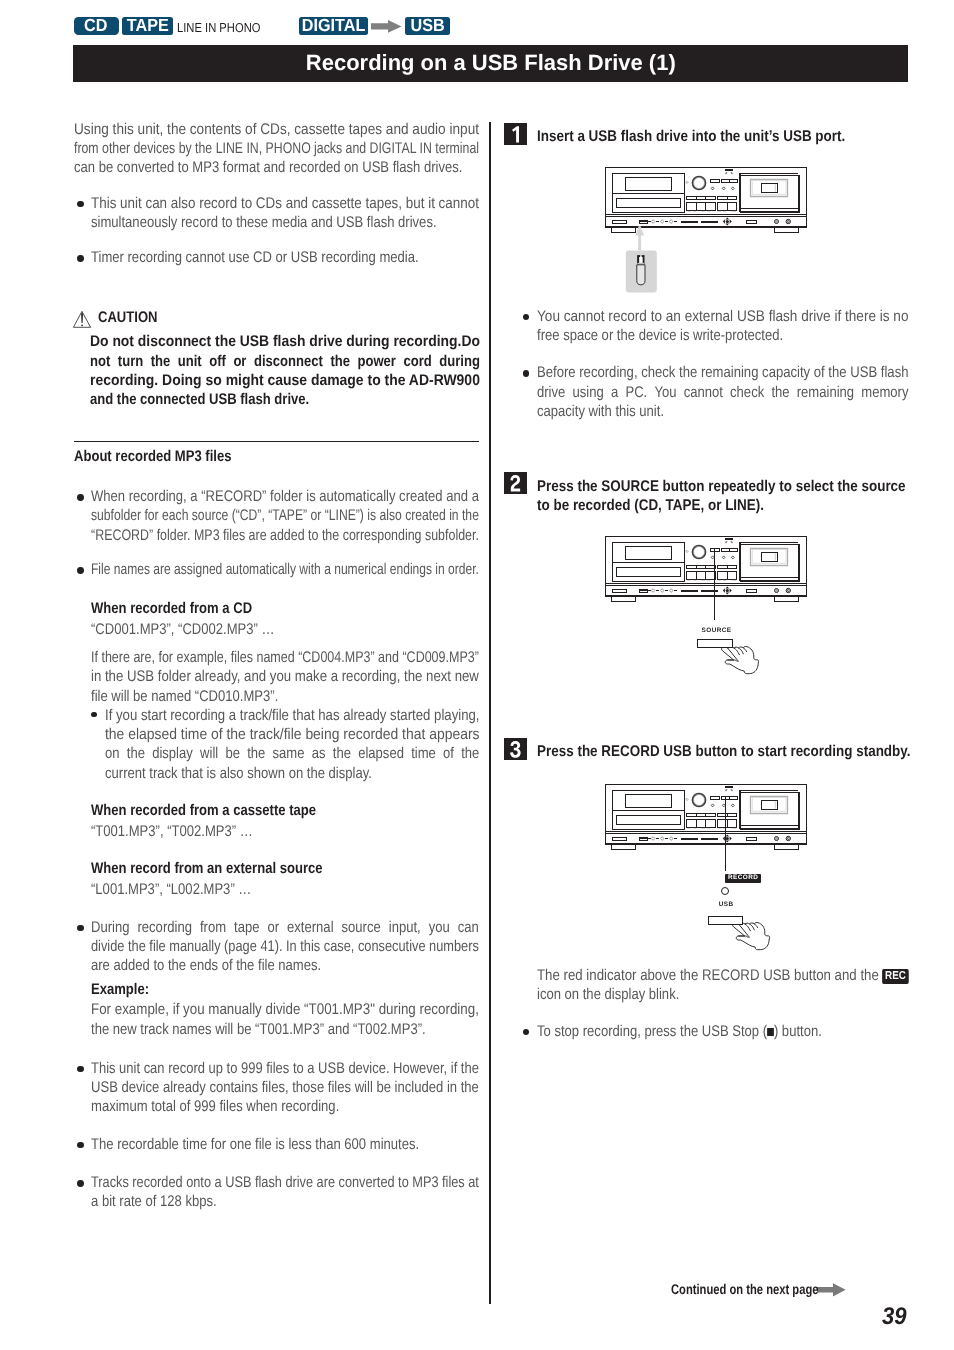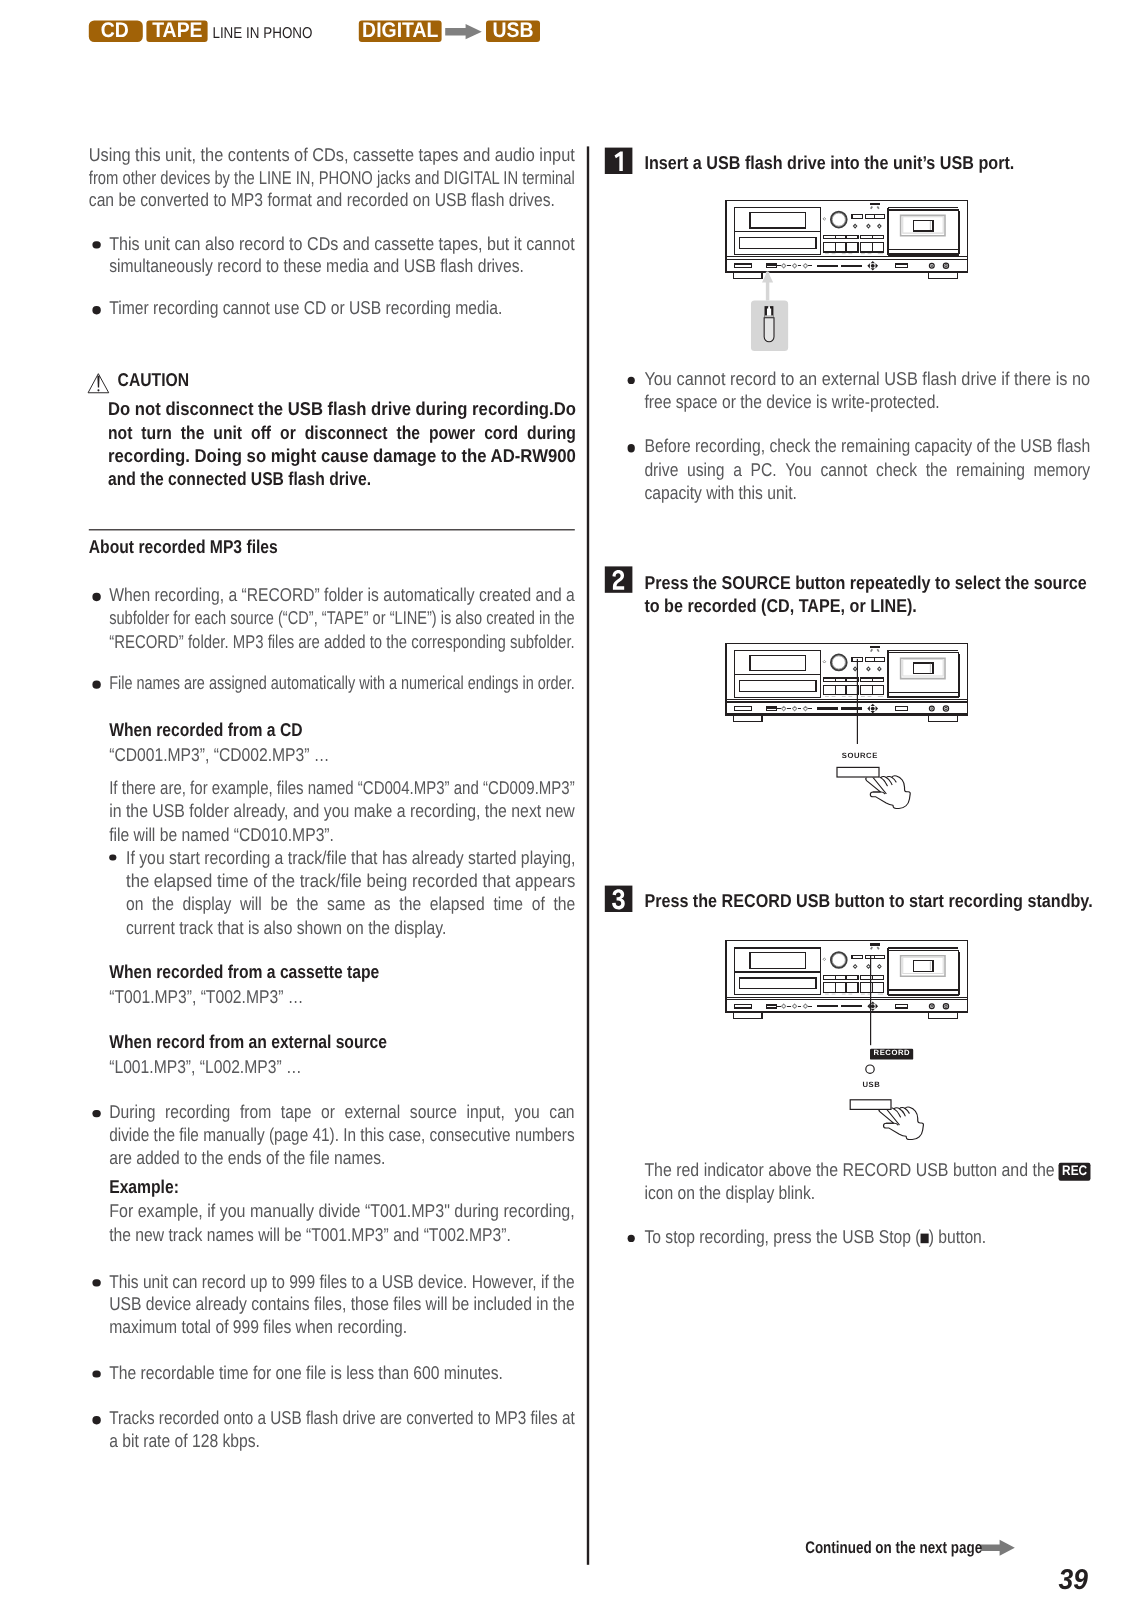--- a/index.html
+++ b/index.html
@@ -4,21 +4,21 @@
 <style>
   html,body{margin:0;padding:0;}
   body{width:954px;height:1350px;background:#ffffff;
        font-family:"Liberation Sans",sans-serif;position:relative;overflow:hidden;
        -webkit-font-smoothing:antialiased;text-rendering:geometricPrecision;}
   .page{will-change:opacity;}
   .page{position:absolute;left:0;top:0;width:954px;height:1350px;}
 
   
   #tagstrip{position:absolute;left:73px;top:17px;height:18px;display:flex;align-items:flex-start;}
-  .badge{background:#a16207;color:#ffffff;font-weight:bold;display:flex;
+  .badge{background:#0c4a6e;color:#ffffff;font-weight:bold;display:flex;
          align-items:center;justify-content:center;height:17.5px;box-sizing:border-box;}
   .badge span{display:block;transform:scaleX(0.92);transform-origin:center;}
   .badge.round{border-radius:4.5px;}
   .badge.rect{border-radius:2.5px;}
   .plainlabel{color:#231f20;font-weight:normal;font-size:13px;line-height:18.6px;
               display:block;height:18.6px;}
   .plainlabel span{display:block;transform:scaleX(0.862);transform-origin:left center;
                    line-height:18.6px;}
 
   
@@ -77,20 +77,25 @@
       <div style="position: absolute; left: 371px; top: 3px;">
         <svg width="31" height="13" viewBox="0 0 31 13">
           <path d="M0 3.3 L17 3.3 L17 0 L30.5 6.4 L17 12.8 L17 9.5 L0 9.5 Z" fill="#808080"></path>
         </svg>
       </div>
       <div class="badge rect" style="position: absolute; left: 405px; top: 0px; width: 45px; font-size: 17.6px;">
         <span>USB</span>
       </div>
     </div>
 
+  <div id="titlebar">
+    <div class="t">
+        <span>Recording on a USB Flash Drive (1)</span>
+      </div>
+  </div>
 
   <div id="colrule"></div>
 
   <div id="left-col">
     <svg style="position:absolute;left:72.6px;top:311.3px" width="19" height="17" viewBox="0 0 19 17">
       <path d="M8.95 0.4 L17.6 16.3 L0.4 16.3 Z" fill="none" stroke="#231f20" stroke-width="0.8"></path>
       <path d="M8.1 2.2 L10.0 2.2 L9.6 12.0 L8.55 12.0 Z" fill="#231f20"></path>
       <circle cx="9.05" cy="14.3" r="0.85" fill="#231f20"></circle>
     </svg>
   <div style="position: absolute; left: 0px; top: 0px;">

